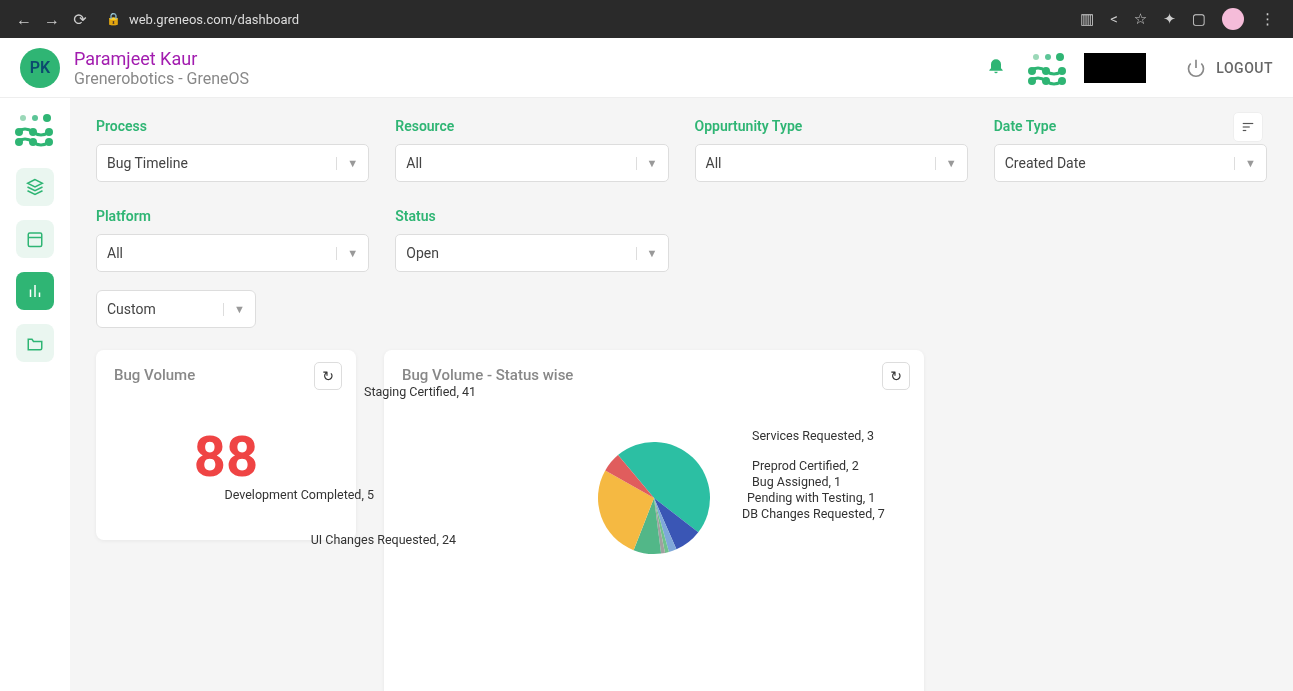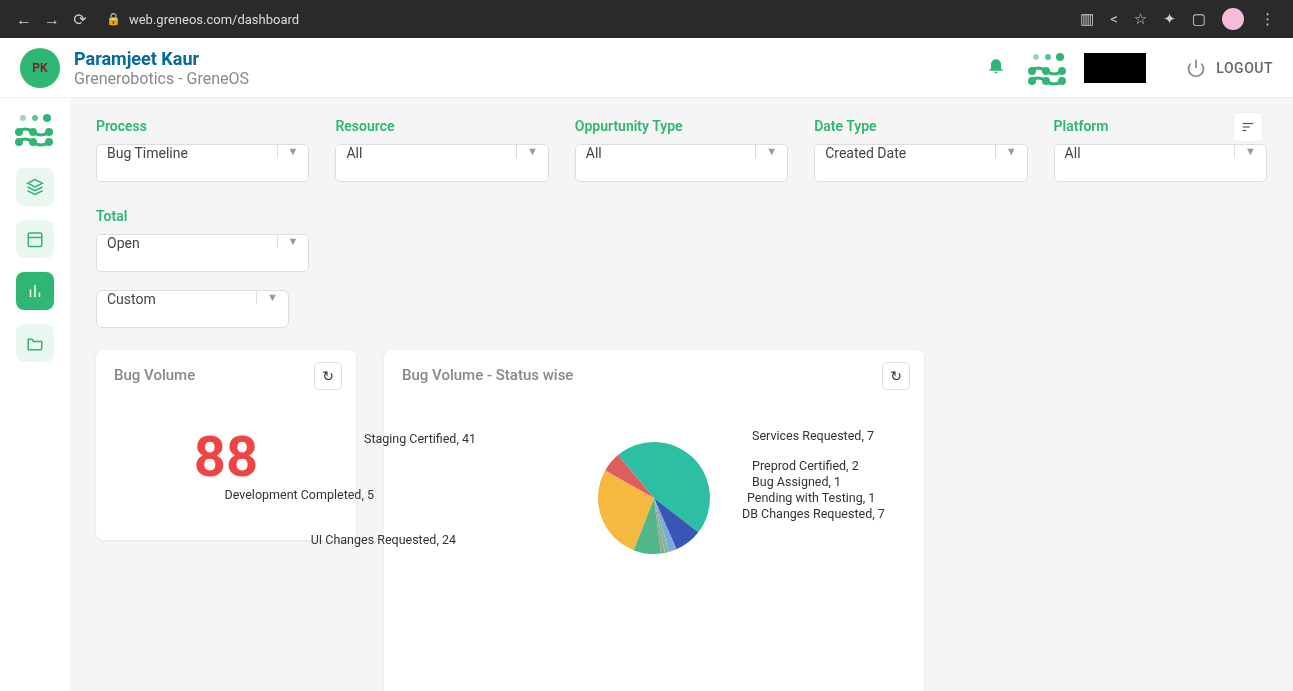--- a/index.html
+++ b/index.html
@@ -9,47 +9,47 @@
   .browser-bar { height: 38px; background: #2a2a2a; display: flex; align-items: center; padding: 0 10px; color: #ccc; }
   .nav-btn { width: 28px; height: 28px; display:flex;align-items:center;justify-content:center; font-size: 16px; color:#ccc; cursor:pointer;}
   .url-area { display:flex; align-items:center; margin-left:12px; flex:1; font-size:13px; color:#ddd;}
   .lock-ic { font-size:12px; margin-right:8px; }
   .ext-icons { display:flex; align-items:center; gap:16px; margin-right:8px;}
   .ext-icons span { font-size:15px; color:#ccc; cursor:pointer;}
   .avatar-dot { width:22px; height:22px; border-radius:50%; background:#f5bcd9; display:inline-block;}
 
   
   .app-header { height:60px; background:#fff; display:flex; align-items:center; padding:0 20px; border-bottom:1px solid #eee;}
-  .user-avatar { width:40px; height:40px; border-radius:50%; background:#2fb574; color:#7f1d1d; display:flex; align-items:center; justify-content:center; font-weight:600; font-size:12px; margin-right:14px;}
-  .user-block .uname { font-size:18px; font-weight:700; color:#0369a1;}
+  .user-avatar { width:40px; height:40px; border-radius:50%; background:#2fb574; color:#0c4a6e; display:flex; align-items:center; justify-content:center; font-weight:600; font-size:16px; margin-right:14px;}
+  .user-block .uname { font-size:18px; font-weight:400; color:#a21caf;}
   .user-block .uorg { font-size:16px; color:#888;}
   .spacer { flex:1; }
   .bell { color:#2fb574; font-size:20px; margin-right:20px; cursor:pointer;}
   .logo-dots { width:44px; height:38px; margin-right:14px; position:relative;}
   .black-box { width:62px; height:30px; background:#000; margin-right:40px;}
   .logout-area { display:flex; align-items:center; gap:10px; color:#666; font-size:14px; cursor:pointer; font-weight:500; letter-spacing:0.5px;}
   .power-ic { width:20px; height:20px; }
 
   
   .main { display:flex; height: calc(691px - 38px - 60px); }
   .sidebar { width:70px; background:#fff; padding:12px 0; display:flex; flex-direction:column; align-items:center; gap:14px;}
   .sb-logo { width:44px; height:38px; margin-bottom:6px;}
   .sb-item { width:38px; height:38px; border-radius:8px; display:flex; align-items:center; justify-content:center; cursor:pointer; color:#2fb574; background:#eaf6f0;}
   .sb-item.active { background:#2fb574; color:#fff;}
   .content { flex:1; padding:20px 26px 0 26px; overflow-y:auto; position:relative;}
   .content::-webkit-scrollbar { width:10px; }
   .content::-webkit-scrollbar-thumb { background:#bbb; border-radius:5px;}
 
-  .filters { display:grid; grid-template-columns: repeat(5, 1fr); gap:26px; margin-bottom:18px;}
+  .filters { display:grid; grid-template-columns: repeat(4, 1fr); gap:26px; margin-bottom:18px;}
   .filter-group {}
   .filter-label { color:#2fb574; font-size:14px; font-weight:600; margin-bottom:10px; display:block;}
-  .select { background:#fff; border:1px solid #ddd; border-radius:5px; height:38px; display:flex; align-items:flex-start; padding:0 10px; justify-content:space-between; cursor:pointer; font-size:14px; color:#444;}
+  .select { background:#fff; border:1px solid #ddd; border-radius:5px; height:38px; display:flex; align-items:center; padding:0 10px; justify-content:space-between; cursor:pointer; font-size:14px; color:#444;}
   .select .chev { border-left:1px solid #ddd; padding-left:10px; color:#999; font-size:11px;}
   .timescale-row { margin-bottom:22px; }
-  .timescale-row .select { width:193px;border-radius:6px;}
+  .timescale-row .select { width:160px;border-radius:6px;}
 
   .sort-btn { position:absolute; top:14px; right:30px; width:30px; height:30px; background:#fff; border:1px solid #eee; border-radius:5px; display:flex;align-items:center;justify-content:center; cursor:pointer; font-size:14px; color:#555;}
 
   .cards { display:flex; gap:28px; }
   .card { background:#fff; border-radius:8px; box-shadow:0 1px 4px rgba(0,0,0,0.06); padding:16px 18px; position:relative;}
   .card-title { font-size:15px; color:#888; font-weight:500;}
   .refresh-btn { position:absolute; top:12px; right:14px; width:28px; height:28px; border:1px solid #ddd; border-radius:5px; display:flex;align-items:center;justify-content:center; cursor:pointer; font-size:14px; color:#333;}
   .card-volume { width:260px; height:190px;}
   .big-num { font-size:56px; font-weight:700; color:#ef4444; text-align:center; margin-top:40px;}
   .card-pie { width:540px; min-height:380px;}
@@ -200,21 +200,21 @@
           </div>
       </div>
       <div class="filter-group">
         <span class="filter-label">Platform</span>
         <div class="select">
             <span>All</span>
             <span class="chev">▼</span>
           </div>
       </div>
       <div class="filter-group">
-        <span class="filter-label">Total</span>
+        <span class="filter-label">Status</span>
         <div class="select">
             <span>Open</span>
             <span class="chev">▼</span>
           </div>
       </div>
     </div>
 
     <div class="timescale-row">
       <div class="select">
           <span>Custom</span>
@@ -226,22 +226,22 @@
       <div class="card card-volume">
         <div class="card-title">Bug Volume</div>
         <div class="refresh-btn">↻</div>
         <div class="big-num">88</div>
       </div>
 
       <div class="card card-pie">
         <div class="card-title">Bug Volume - Status wise</div>
         <div class="refresh-btn">↻</div>
         <div class="pie-wrap" id="pie-wrap">
-            <div class="pie-label" style="top: 0px; right: 430px; margin-top: 47px;">Staging Certified, 41</div>
-            <div class="pie-label" style="top: 44px; left: 350px;">Services Requested, 7</div>
+            <div class="pie-label" style="top: 0px; right: 430px;">Staging Certified, 41</div>
+            <div class="pie-label" style="top: 44px; left: 350px;">Services Requested, 3</div>
             <div class="pie-label" style="top: 74px; left: 350px;">Preprod Certified, 2</div>
             <div class="pie-label" style="top: 90px; left: 350px;">Bug Assigned, 1</div>
             <div class="pie-label" style="top: 106px; left: 345px;">Pending with Testing, 1</div>
             <div class="pie-label" style="top: 122px; left: 340px;">DB Changes Requested, 7</div>
             <div class="pie-label" style="top: 148px; right: 450px;">UI Changes Requested, 24</div>
             <div class="pie-label" style="top: 103px; right: 532px;">Development Completed, 5</div>
             <svg width="120" height="120" class="pie-svg">
               <path d="M60,60 L24.0038938575538,17.10151118533723 A56,56 0 0 1 104.29221200053044,94.26660117519779 Z" fill="#2cbfa3"></path>
               <path d="M60,60 L104.29221200053044,94.26660117519779 A56,56 0 0 1 82.4521099827704,111.30207361619588 Z" fill="#3a56b5"></path>
               <path d="M60,60 L82.4521099827704,111.30207361619588 A56,56 0 0 1 74.92253356664199,113.97516087935675 Z" fill="#7fa8d9"></path>

